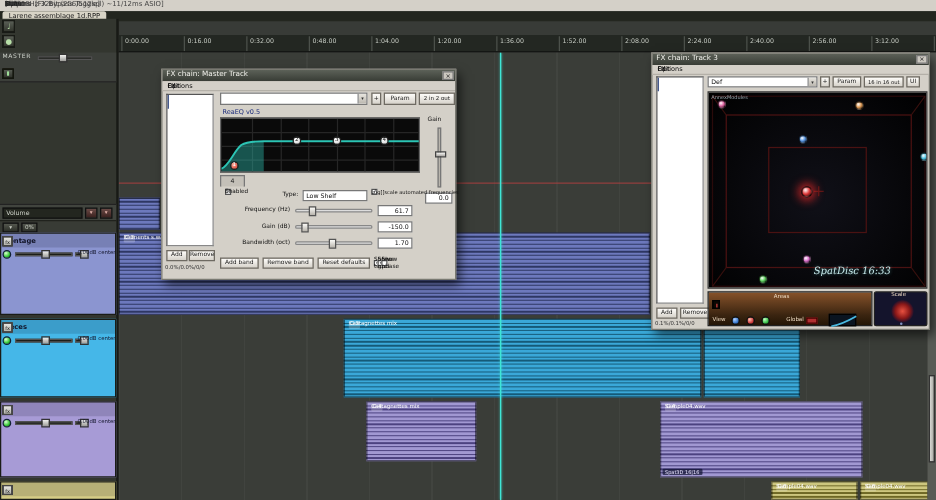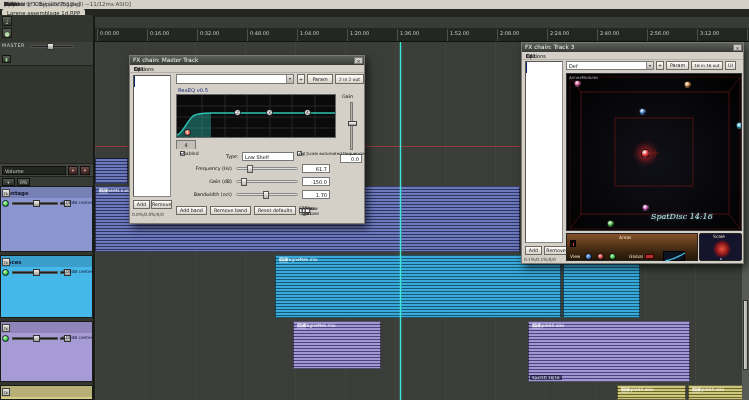--- a/index.html
+++ b/index.html
@@ -534,21 +534,21 @@
       <div class="sptext" style="left:2px;top:1px;font-size:4px;color:#9aa8b0;">AnnexModules</div>
       <div id="sp-balls">
           <div class="ball" style="left: 7px; top: 6px; background: radial-gradient(circle at 35% 30%, rgb(255, 255, 255), rgb(224, 96, 160) 50%, rgb(16, 16, 16) 95%);"></div>
           <div class="ball" style="left: 117px; top: 7px; background: radial-gradient(circle at 35% 30%, rgb(255, 255, 255), rgb(224, 152, 80) 50%, rgb(16, 16, 16) 95%);"></div>
           <div class="ball" style="left: 72px; top: 34px; background: radial-gradient(circle at 35% 30%, rgb(255, 255, 255), rgb(80, 144, 224) 50%, rgb(16, 16, 16) 95%);"></div>
           <div class="ball" style="left: 74px; top: 75px; background: radial-gradient(circle at 35% 30%, rgb(255, 255, 255), rgb(224, 48, 48) 50%, rgb(16, 16, 16) 95%); box-shadow: rgba(230, 40, 40, 0.7) 0px 0px 7px 3px; width: 9px; height: 9px;"></div>
           <div class="ball" style="left: 169px; top: 48px; background: radial-gradient(circle at 35% 30%, rgb(255, 255, 255), rgb(72, 192, 224) 50%, rgb(16, 16, 16) 95%);"></div>
           <div class="ball" style="left: 75px; top: 130px; background: radial-gradient(circle at 35% 30%, rgb(255, 255, 255), rgb(216, 104, 200) 50%, rgb(16, 16, 16) 95%);"></div>
           <div class="ball" style="left: 40px; top: 146px; background: radial-gradient(circle at 35% 30%, rgb(255, 255, 255), rgb(88, 208, 88) 50%, rgb(16, 16, 16) 95%);"></div>
         </div>
-      <div id="sp-logo">SpatDisc 14:16</div>
+      <div id="sp-logo">SpatDisc 16:33</div>
     </div>
 
     <div id="sp-bottom">
       <div class="sptext" style="left:52px;top:1px;">Areas</div>
       <div id="sp-slots" style="left:2px;top:6px;display:flex;position:absolute;">
           <div class="slot">
             <div class="n">1</div>
             <div class="bx">
               <div class="tk"></div>
             </div>

